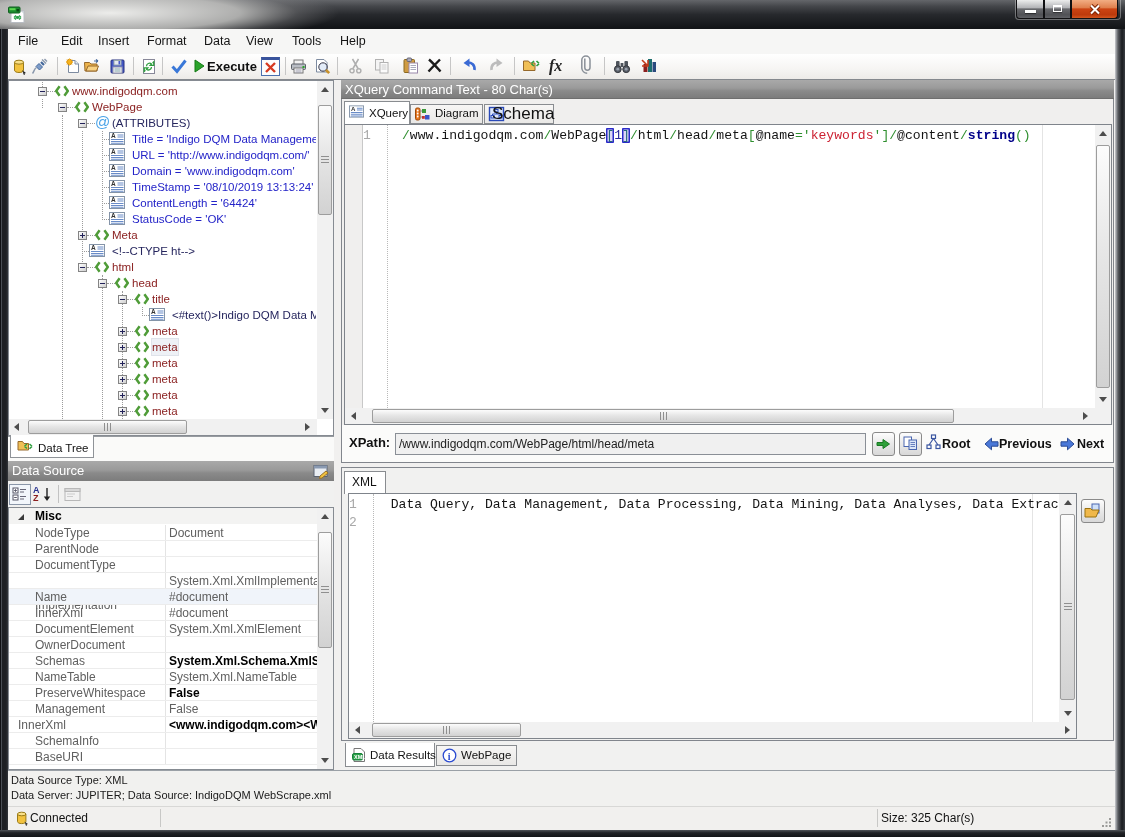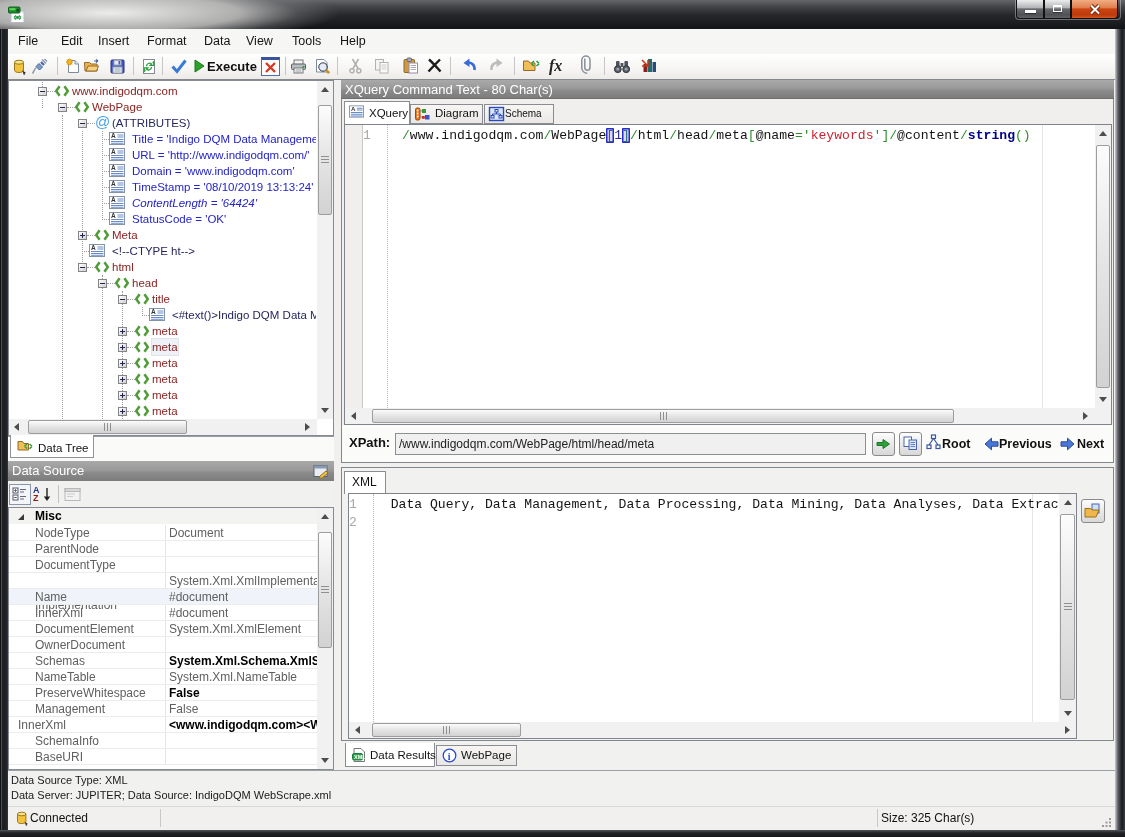--- a/index.html
+++ b/index.html
@@ -258,21 +258,21 @@
 <div class="tr blu" style="left:123px;top:82px;">Domain = 'www.indigodqm.com'</div>
 <div class="dh" style="left:93px;top:106px;width:7px"></div>
 <svg style="left:100px;top:99px" width="16" height="13">
       <use href="#idoc"></use>
     </svg>
 <div class="tr blu" style="left:123px;top:98px;">TimeStamp = '08/10/2019 13:13:24'</div>
 <div class="dh" style="left:93px;top:122px;width:7px"></div>
 <svg style="left:100px;top:115px" width="16" height="13">
       <use href="#idoc"></use>
     </svg>
-<div class="tr blu" style="left:123px;top:114px;font-style:italic;">ContentLength = '64424'</div>
+<div class="tr blu" style="left:123px;top:114px;">ContentLength = '64424'</div>
 <div class="dh" style="left:93px;top:138px;width:7px"></div>
 <svg style="left:100px;top:131px" width="16" height="13">
       <use href="#idoc"></use>
     </svg>
 <div class="tr blu" style="left:123px;top:130px;">StatusCode = 'OK'</div>
 <div class="dh" style="left:78px;top:154px;width:8px"></div>
 <div class="xp p" style="left:69px;top:150px"></div>
 <svg style="left:86px;top:148px" width="14" height="12">
       <use href="#iel"></use>
     </svg>
@@ -471,21 +471,21 @@
     <path d="M5 4h2M5 10h2" stroke="#888"></path>
   </svg>
 <div class="a" style="left:435px;top:106px;height:15px;line-height:15px;font-size:11.5px;color:#111">Diagram</div>
 <svg style="left:489px;top:107px" width="15" height="14">
     <rect x="0.5" y="0.5" width="14" height="13" fill="#dce6f8" stroke="#2a4ab8" stroke-width="1.4"></rect>
     <rect x="6" y="2.5" width="3" height="2.5" fill="none" stroke="#2a4ab8"></rect>
     <rect x="2" y="8.5" width="3" height="2.5" fill="none" stroke="#2a4ab8"></rect>
     <rect x="10" y="8.5" width="3" height="2.5" fill="none" stroke="#2a4ab8"></rect>
     <path d="M7.5 5v2M7.5 7H3.5v1.5M7.5 7h4v1.5" fill="none" stroke="#2a4ab8"></path>
   </svg>
-<div class="a" style="left:505px;top:106px;height:15px;line-height:15px;font-size:10px;color:#111">Schema</div>
+<div class="a" style="left:492px;top:106px;height:15px;line-height:15px;font-size:17px;color:#111">Schema</div>
 
 <div class="a" style="left:344px;top:124px;width:768px;height:301px;background:#fff;border:1px solid #7f848b;box-sizing:border-box"></div>
 <div class="a" style="left:345px;top:125px;width:17px;height:283px;background:#f0efee;border-right:1px solid #c8c8c8"></div>
 <div class="a" style="left:363px;top:127px;width:20px;height:17px;font-family:'Liberation Mono',monospace;font-size:13px;color:#a8a8a8;line-height:17px">1</div>
 <div class="dv" style="left:387px;top:125px;height:283px;border-color:#b9b9b9"></div>
 <div class="a" style="left:1042px;top:125px;width:1px;height:283px;background:#e4e4e4"></div>
 <div class="a code" style="left:402px;top:127px;height:17px;line-height:17px;color:#141414;font-size:13.1px"><span class="grn">/</span>www.indigodqm.com<span class="grn">/</span>WebPage<span style="background:#dcd8f6;box-shadow:inset 0 0 0 1.5px #2a2ac8;border-radius:1px;color:#256a78">[</span><span style="color:#26269a">1</span><span style="background:#dcd8f6;box-shadow:inset 0 0 0 1.5px #2a2ac8;border-radius:1px;color:#256a78">]</span><span class="grn">/</span>html<span class="grn">/</span>head<span class="grn">/</span>meta<span class="grn">[</span>@name<span class="grn">='</span><span style="color:#cc2233">keywords</span><span class="grn">']/</span>@content<span class="grn">/</span><span style="color:#000089;font-weight:bold">string</span><span class="grn">()</span></div>
 
 <div class="sb" style="left:1095px;top:125px;width:16px;height:283px"></div>
 <div class="tup" style="left:1099px;top:131px"></div>

